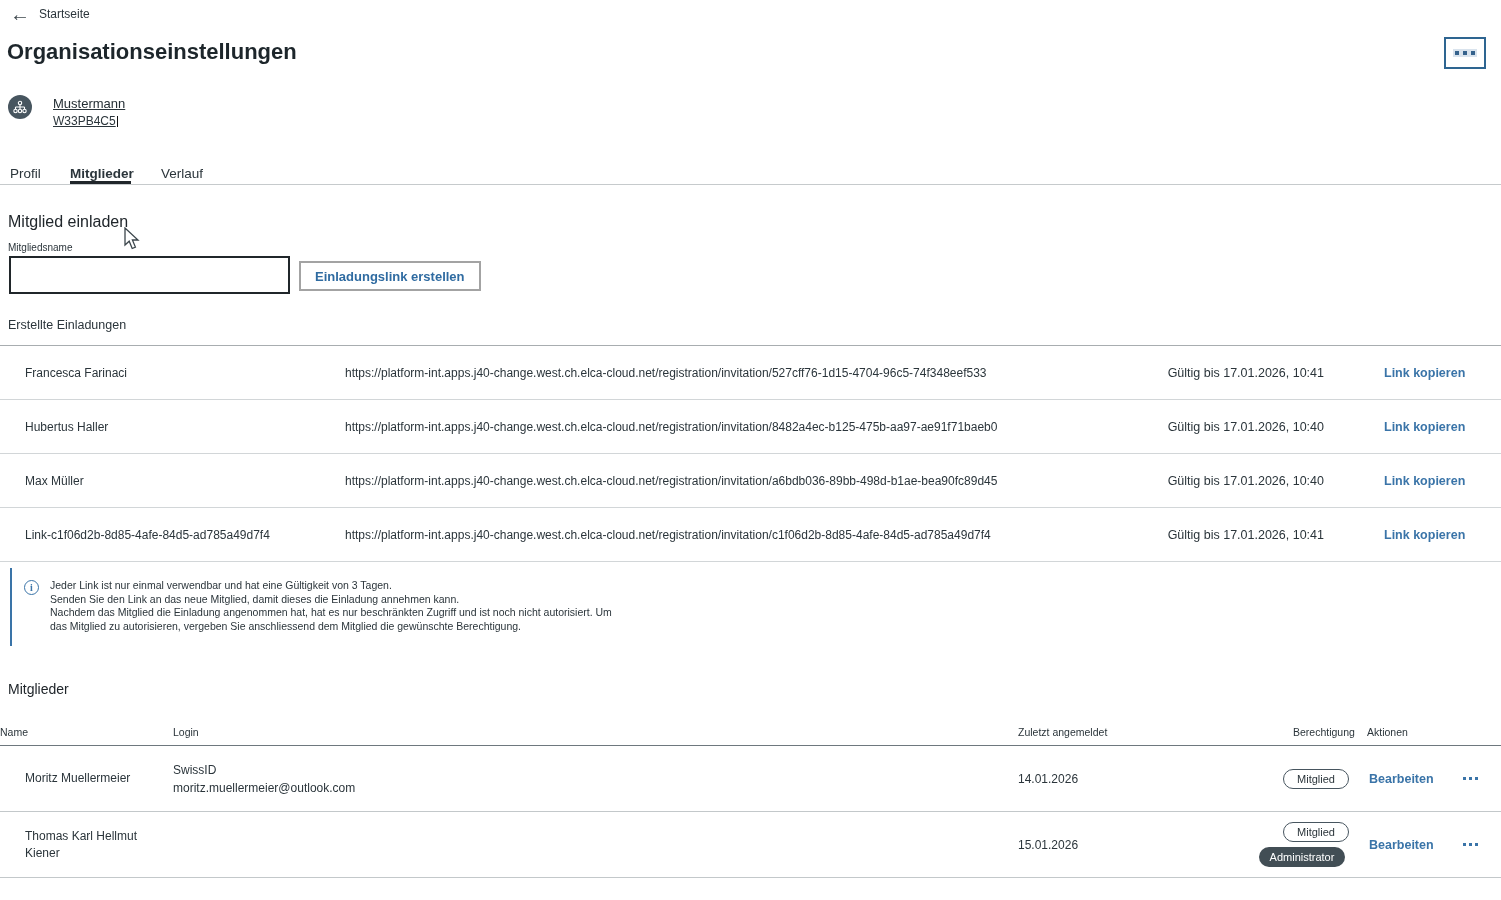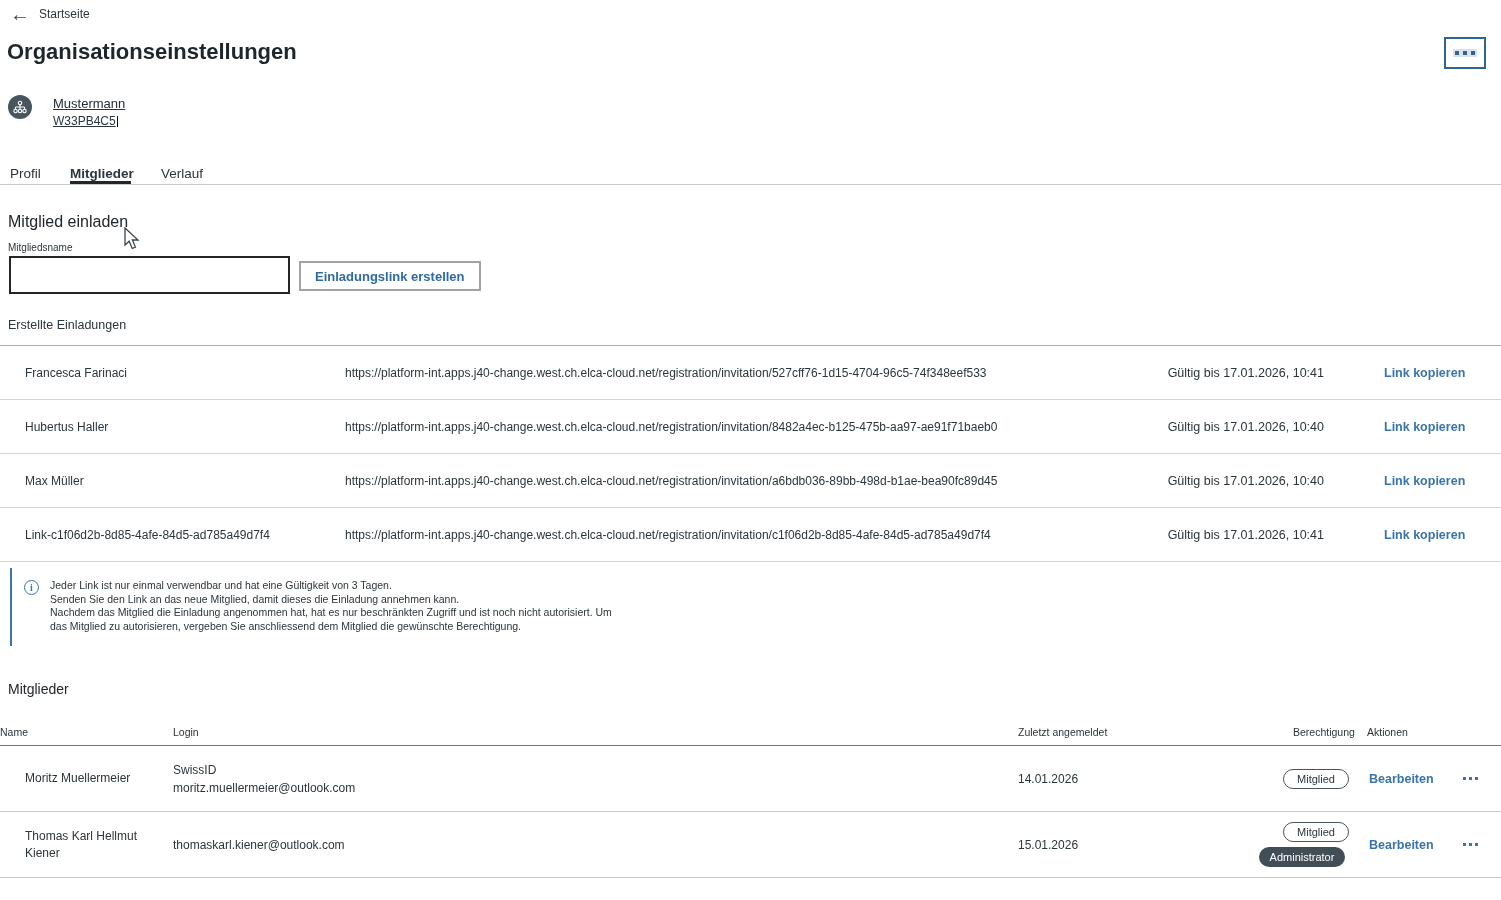--- a/index.html
+++ b/index.html
@@ -197,21 +197,20 @@
           <span class="d"></span>
             <span class="d"></span>
             <span class="d"></span>
         </span>
       </div>
     </div>
 
     <div class="m-grid m-row">
       <div class="m-name">Thomas Karl Hellmut Kiener</div>
       <div class="m-login">
-        <div>thomaskarl.kiener@outlook.com</div>
       </div>
       <div>15.01.2026</div>
       <div class="m-badges">
         <span class="badge-outline">Mitglied</span>
         <span class="badge-filled">Administrator</span>
       </div>
       <div class="m-actions">
         <span class="edit-link">Bearbeiten</span>
         <span class="dots">
           <span class="d"></span>

